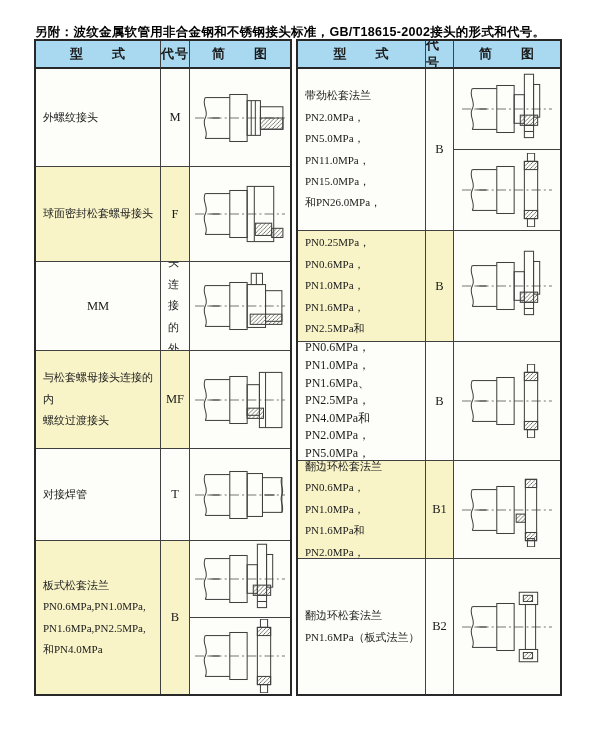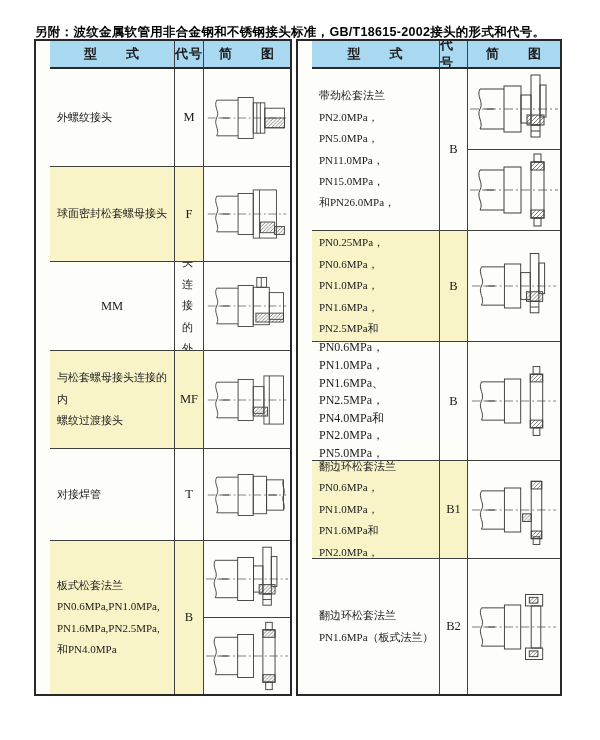--- a/index.html
+++ b/index.html
@@ -8,21 +8,21 @@
     font-family:"Liberation Serif", serif;color:#1a1a1a;overflow:hidden;
   }
   .title{
     position:absolute;left:35px;top:24px;
     font-family:"Liberation Sans", sans-serif;font-weight:bold;
     font-size:12.5px;letter-spacing:.3px;color:#000;white-space:nowrap;
   }
   .tables{position:absolute;left:34px;top:39px;width:528px;height:657px}
   .tbl{
     position:absolute;top:0;height:657px;border:2px solid #282828;
-    background:#fdfdf9;display:flex;flex-direction:column;box-sizing:border-box;padding-left:14px;
+    background:#fdfdf9;display:flex;flex-direction:column;box-sizing:border-box;
   }
   .tbl.left{left:0;width:258px}
   .tbl.right{left:262px;width:266px}
   .row{display:grid;flex:0 0 auto}
   .left .row{grid-template-columns:125px 29px 1fr}
   .right .row{grid-template-columns:128px 28px 1fr}
   .row.grow{flex:1 1 auto}
   .c{
     border-right:1px solid #404040;border-bottom:1px solid #404040;
     display:flex;align-items:center;box-sizing:border-box;overflow:hidden;

